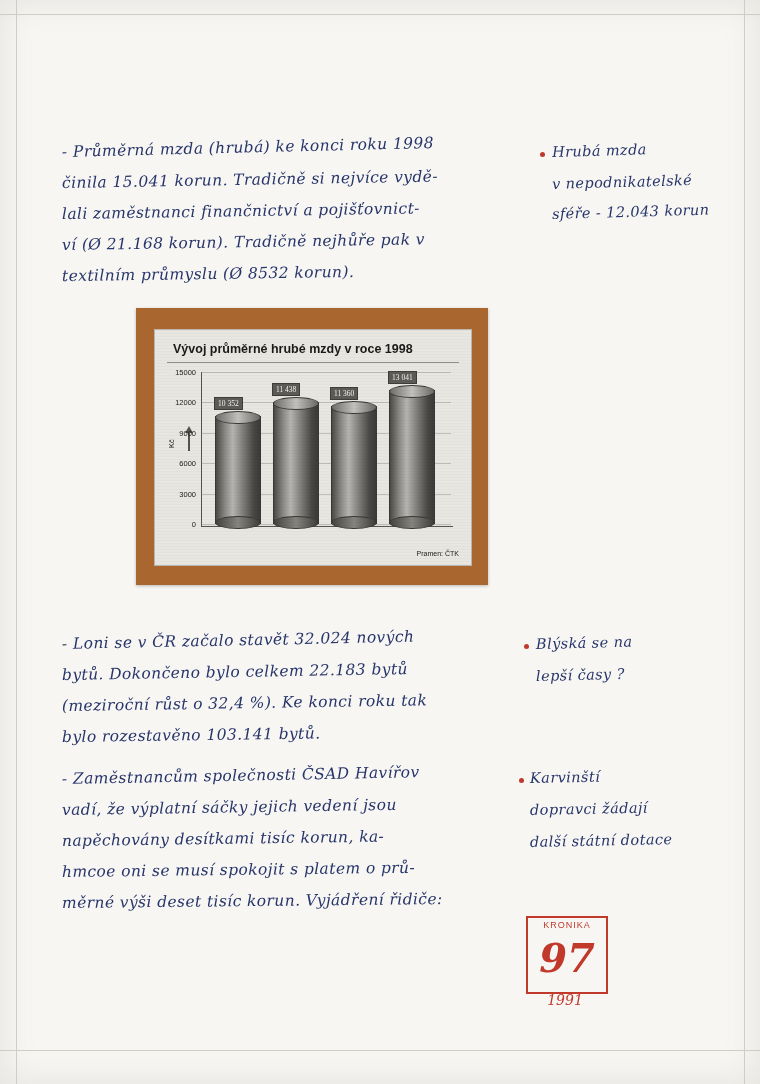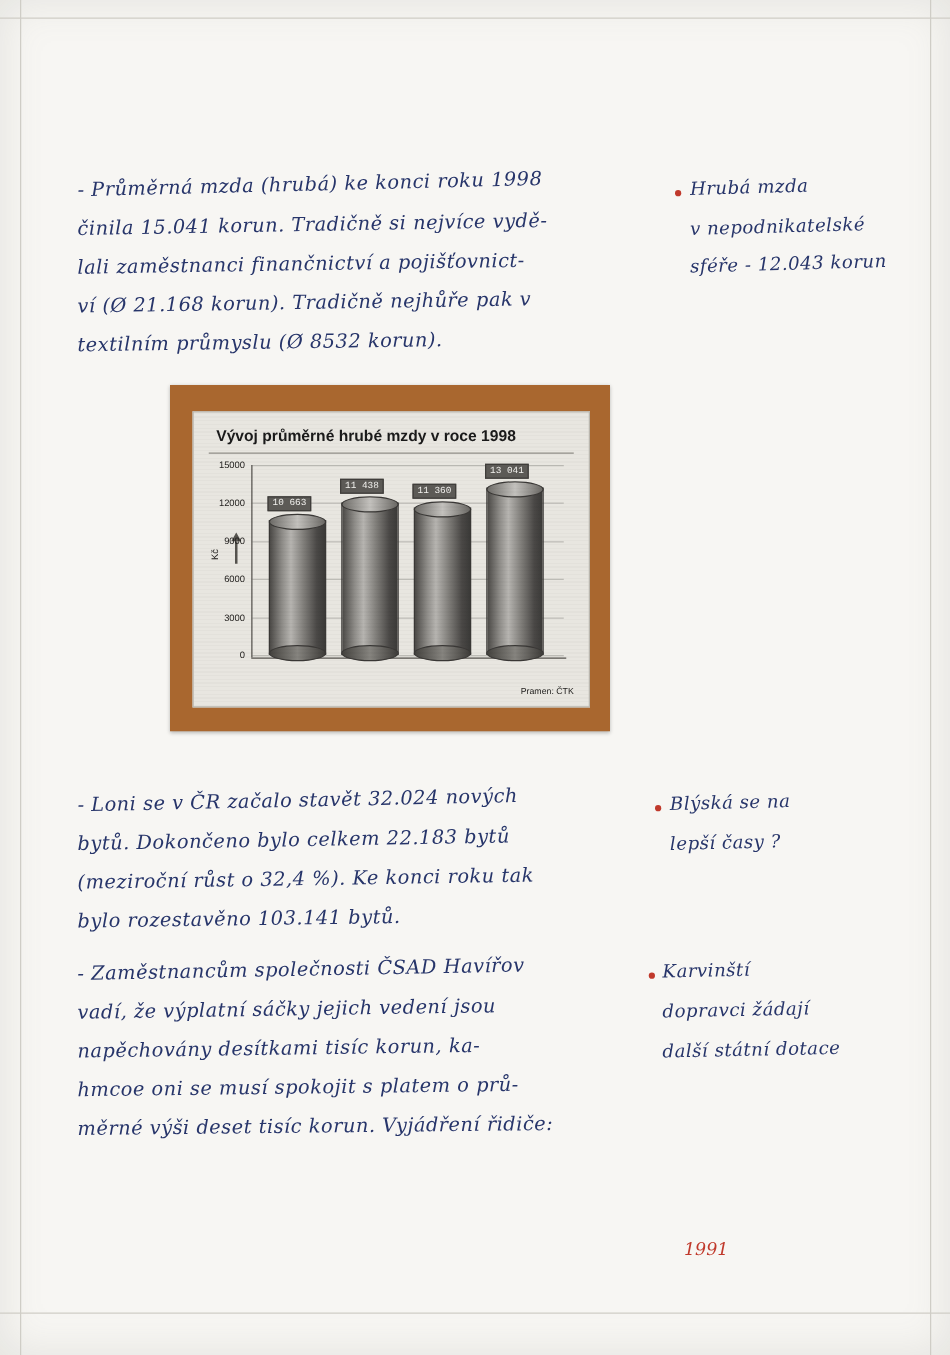--- a/index.html
+++ b/index.html
@@ -215,21 +215,21 @@
   }
   .bar-value {
     position: absolute;
     top: -20px;
     left: -2px;
     font-size: 7.5px;
     color: #f2f1ee;
     background: #5c5a56;
     border: 1px solid #3f3d3a;
     padding: 1px 3px;
-    font-family: Liberation Mono, monospace;
+    font-family: Liberation Serif, serif;
     white-space: nowrap;
     z-index: 5;
   }
   .source {
     position: absolute;
     right: 12px;
     bottom: 8px;
     font-size: 7px;
     color: #1d1c1a;
     font-family: "Liberation Sans", sans-serif;
@@ -332,21 +332,21 @@
         <div class="gridline" style="top:121.6px;">
           <span class="ytick">3000</span>
         </div>
         <div class="gridline" style="top:152px;">
           <span class="ytick">0</span>
         </div>
 
         <div class="bar" style="left:14px; height:105.8px;">
           <div class="cap"></div>
           <div class="base"></div>
-          <div class="bar-value">10 663</div>
+          <div class="bar-value">10 352</div>
         </div>
         <div class="bar" style="left:72px; height:119.6px;">
           <div class="cap"></div>
           <div class="base"></div>
           <div class="bar-value">11 438</div>
         </div>
         <div class="bar" style="left:130px; height:116.4px;">
           <div class="cap"></div>
           <div class="base"></div>
           <div class="bar-value">11 360</div>
@@ -384,15 +384,19 @@
     <div class="hand blue main" style="left:62px; top:894px; transform: rotate(-0.6deg);">měrné výši deset tisíc korun. Vyjádření řidiče:</div>
   </div>
 
   <div>
     <div class="bullet-dot" style="left:519px; top:778px;"></div>
     <div class="hand blue note" style="left:530px; top:770px; transform: rotate(-1.2deg);">Karvinští</div>
     <div class="hand blue note" style="left:530px; top:802px; transform: rotate(-1.2deg);">dopravci žádají</div>
     <div class="hand blue note" style="left:530px; top:834px; transform: rotate(-1.2deg);">další státní dotace</div>
   </div>
 
+  <div id="stamp">
+    <div id="stamp-title">KRONIKA</div>
+    <div id="stamp-number">97</div>
+  </div>
   <div id="stamp-year" class="">1991</div>
 
 </div>
 
 </body></html>

